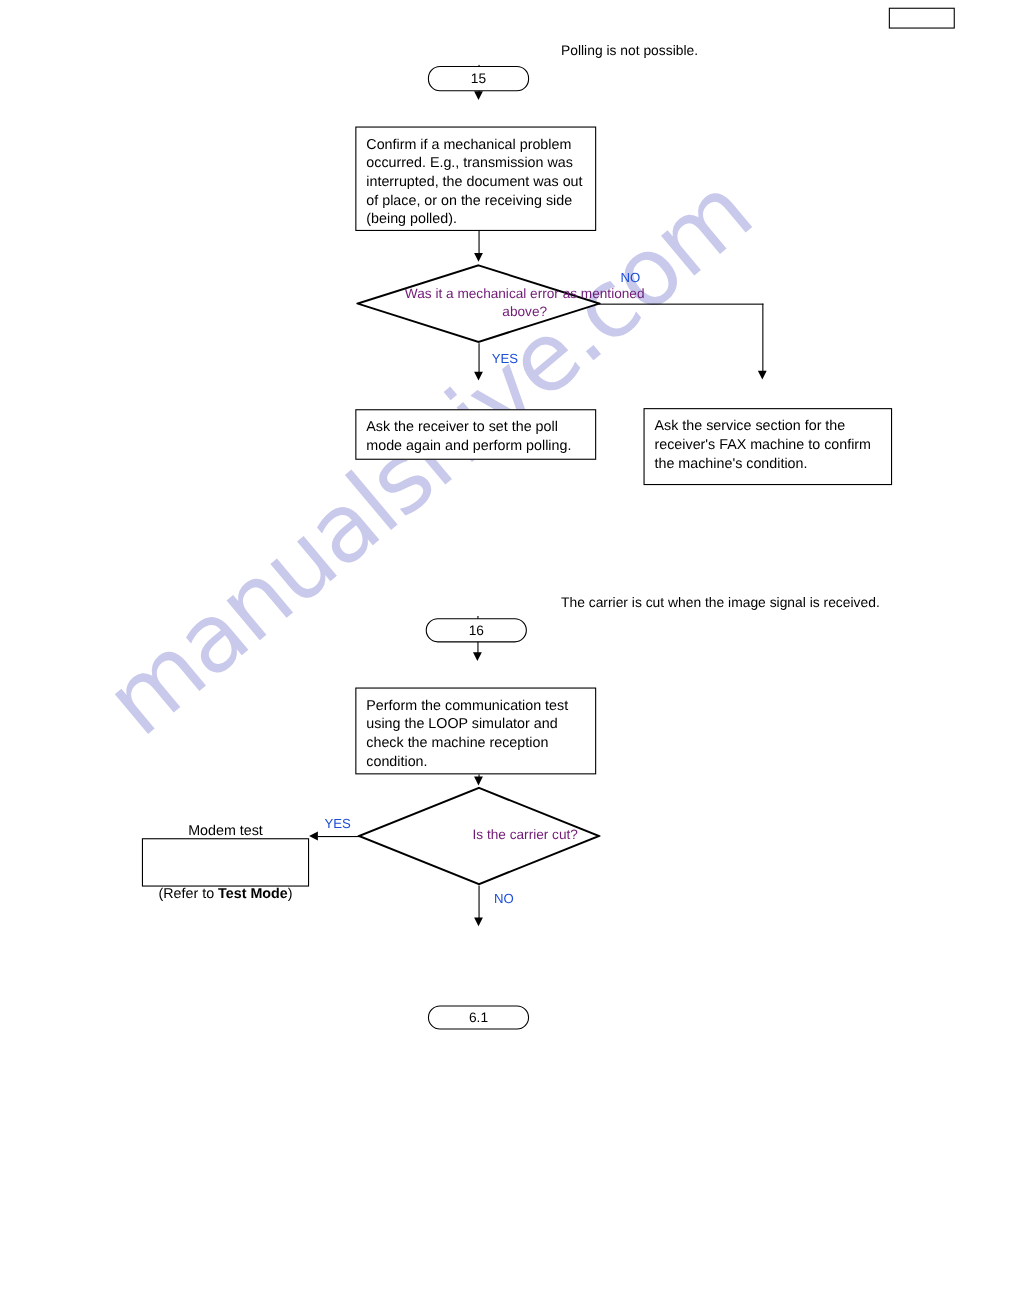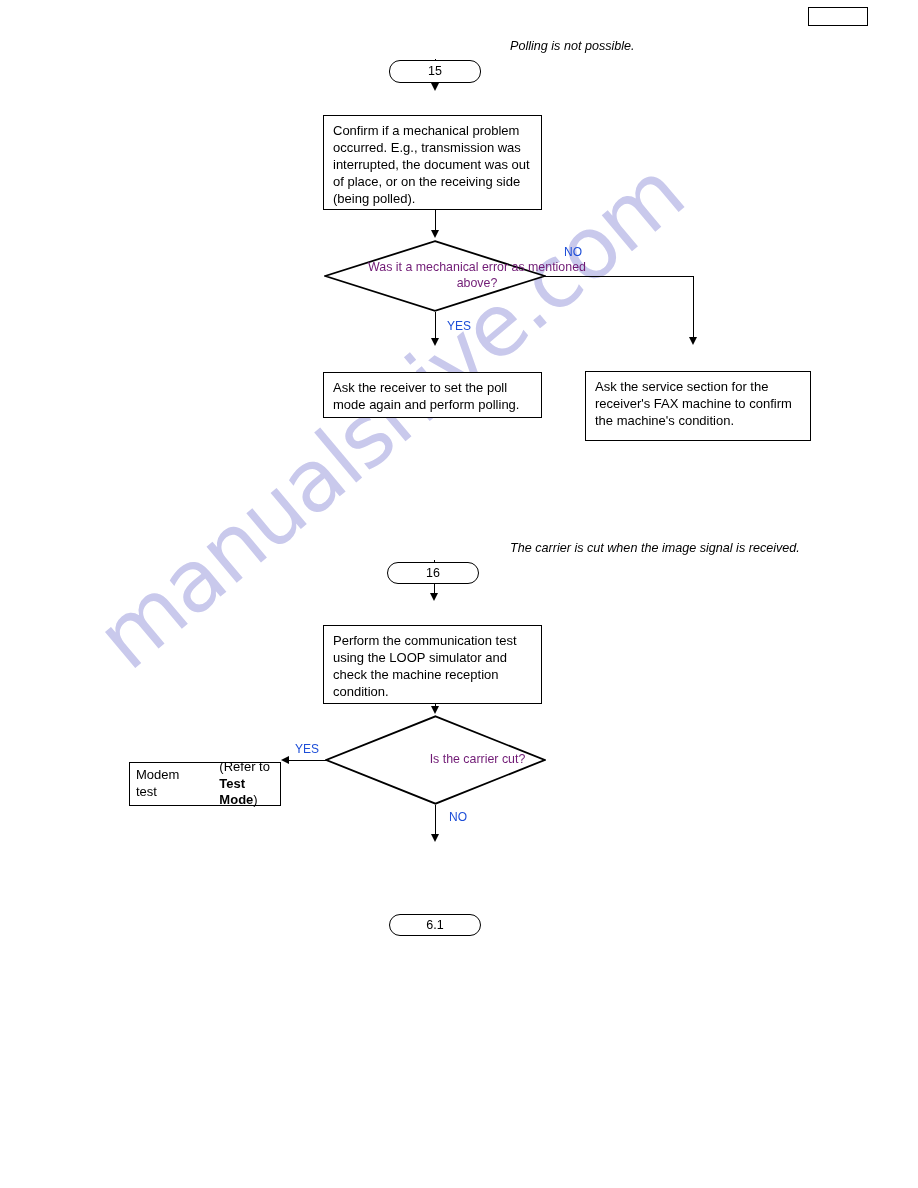--- a/index.html
+++ b/index.html
@@ -61,36 +61,36 @@
 
   .process {
     border: 1.6px solid #000;
     padding: 7px 9px 6px 9px;
     font-size: 13px;
     line-height: 1.30;
     color: #000000;
   }
 
   .process.center {
-    text-align: left;
+    text-align: right;
     display: flex;
+    flex-direction: column;
     align-items: center;
     justify-content: center;
     padding: 4px 6px;
     gap: 40px;
   }
 
   .caption {
     position: absolute;
     font-size: 12.6px;
     color: #000;
     white-space: nowrap;
     z-index: 2;
     line-height: 1;
-    font-style: italic;
   }
 
   .edge-label {
     position: absolute;
     font-size: 12px;
     color: #1d4ed8;
     white-space: nowrap;
     z-index: 3;
     line-height: 1;
   }

